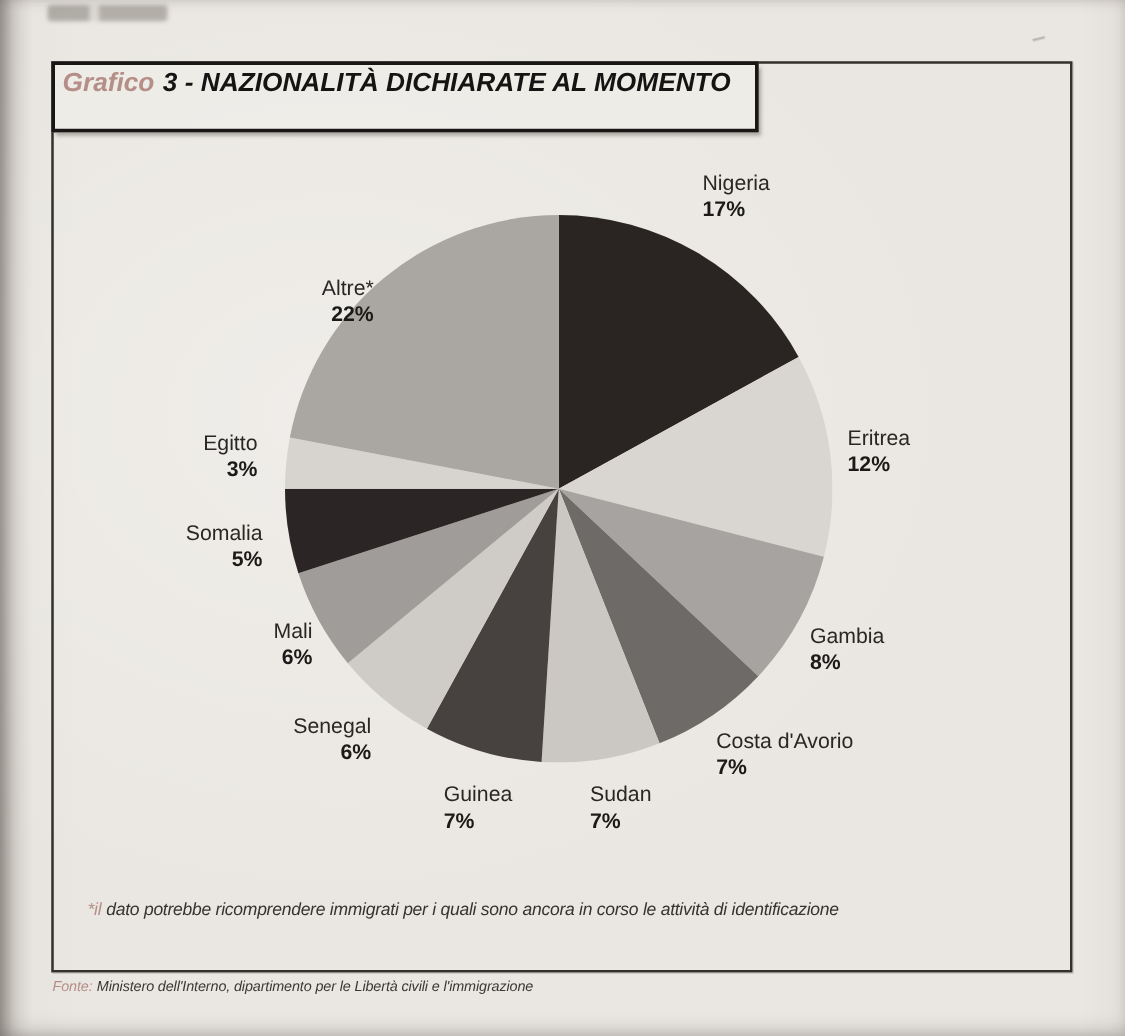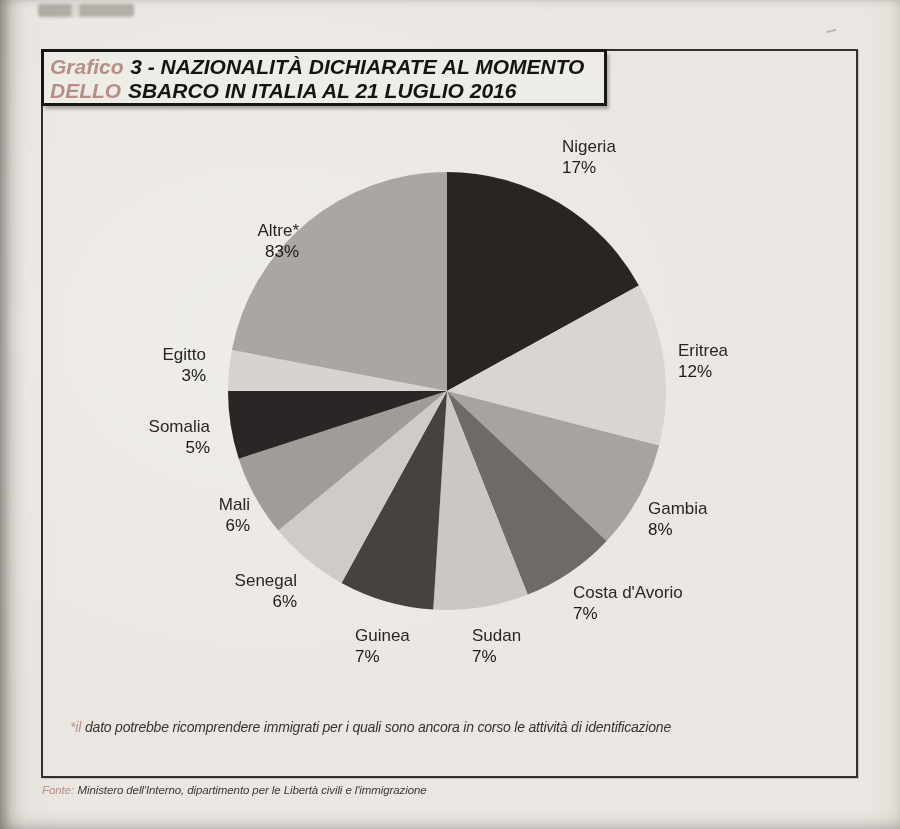--- a/index.html
+++ b/index.html
@@ -30,21 +30,21 @@
   .title-box{
     position:absolute;left:41px;top:49px;width:566px;height:57px;box-sizing:border-box;
     border:3px solid #191716;background:rgba(240,238,233,.6);
     box-shadow:3px 4px 3px -1px rgba(105,100,94,.5);
     padding:3px 0 0 6px;
     font-style:italic;font-weight:bold;font-size:21px;line-height:24px;
     letter-spacing:0px;color:#161413;white-space:nowrap;
   }
   .ink-red{color:var(--ink-red);margin-right:.32em;opacity:.92;text-shadow:0 0 .6px rgba(233,230,225,.8);margin-top:44px;}
   .pie-label{position:absolute;font-size:17px;line-height:21px;color:#292624;white-space:nowrap;}
-  .pie-label .pct{font-weight:normal;color:#1c1a18;}
+  .pie-label .pct{font-weight:bold;color:#1c1a18;}
   .pie-label.align-right{text-align:right;}
   .footnote{
     position:absolute;left:70px;top:719px;font-style:italic;font-size:14px;
     letter-spacing:-0.2px;color:#37332f;white-space:nowrap;
   }
   .footnote .ink-red{margin-right:.28em;}
   .source{
     position:absolute;left:42px;top:784px;font-style:italic;font-size:11.5px;
     letter-spacing:-0.1px;color:#3b3733;white-space:nowrap;
   }
@@ -56,21 +56,20 @@
 
 <div class="page">
 
   <div class="bleed"></div>
   <div class="scratch"></div>
 
   <div class="frame"></div>
 
   <div class="title-box">
     <div><span class="ink-red">Grafico</span><span>3 - NAZIONALITÀ DICHIARATE AL MOMENTO</span></div>
-    <div><span class="ink-red">DELLO</span><span>SBARCO IN ITALIA AL 21 LUGLIO 2016</span></div>
   </div>
 
   <svg class="pie" id="pie-svg" viewBox="0 0 438 438" aria-hidden="true">
       <path d="M219,219 L219.00,0.00 A219,219 0 0 1 410.91,113.50 Z" fill="#2a2423"></path>
       <path d="M219,219 L410.91,113.50 A219,219 0 0 1 431.12,273.46 Z" fill="#d9d6d1"></path>
       <path d="M219,219 L431.12,273.46 A219,219 0 0 1 378.64,368.92 Z" fill="#a7a3a0"></path>
       <path d="M219,219 L378.64,368.92 A219,219 0 0 1 299.62,422.62 Z" fill="#6e6a67"></path>
       <path d="M219,219 L299.62,422.62 A219,219 0 0 1 205.25,437.57 Z" fill="#cbc8c3"></path>
       <path d="M219,219 L205.25,437.57 A219,219 0 0 1 113.50,410.91 Z" fill="#474140"></path>
       <path d="M219,219 L113.50,410.91 A219,219 0 0 1 50.26,358.60 Z" fill="#cfccc7"></path>
@@ -116,21 +115,21 @@
       <div class="pie-label align-right" style="top: 416px; right: 690px;">
         <div>Somalia</div>
         <div class="pct">5%</div>
       </div>
       <div class="pie-label align-right" style="top: 344px; right: 694px; margin-left: 15px;">
         <div>Egitto</div>
         <div class="pct">3%</div>
       </div>
       <div class="pie-label align-right" style="top: 172px; right: 601px; margin-top: 48px;">
         <div>Altre*</div>
-        <div class="pct">83%</div>
+        <div class="pct">22%</div>
       </div>
     </div>
 
   <div class="footnote"><span class="ink-red">*il</span><span>dato potrebbe ricomprendere immigrati per i quali sono ancora in corso le attività di identificazione</span></div>
 
   <div class="source"><span class="ink-red">Fonte:</span><span>Ministero dell'Interno, dipartimento per le Libertà civili e l'immigrazione</span></div>
 
 </div>
 
 </body></html>

